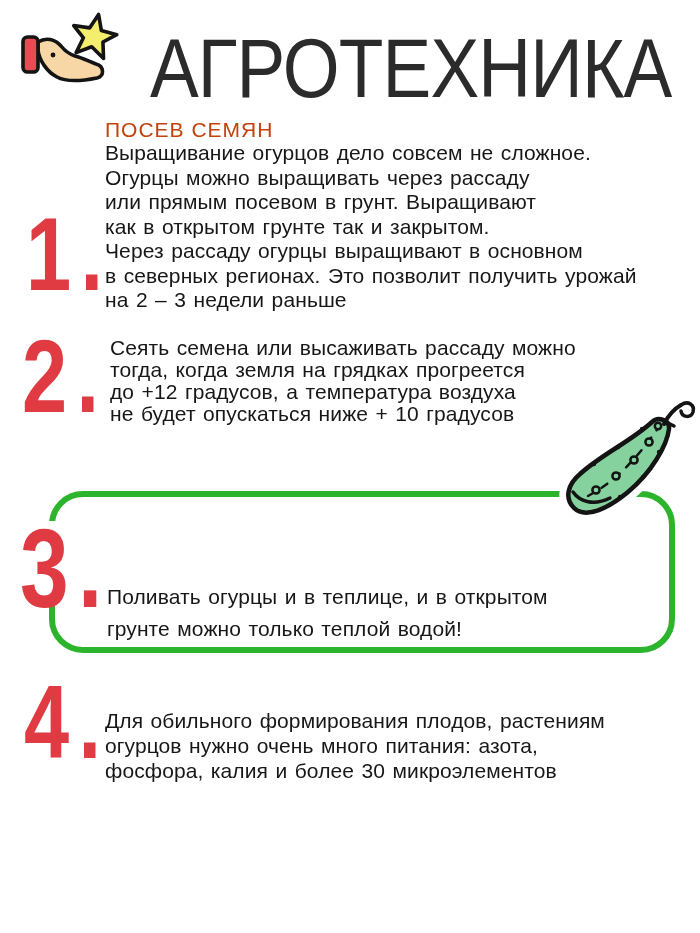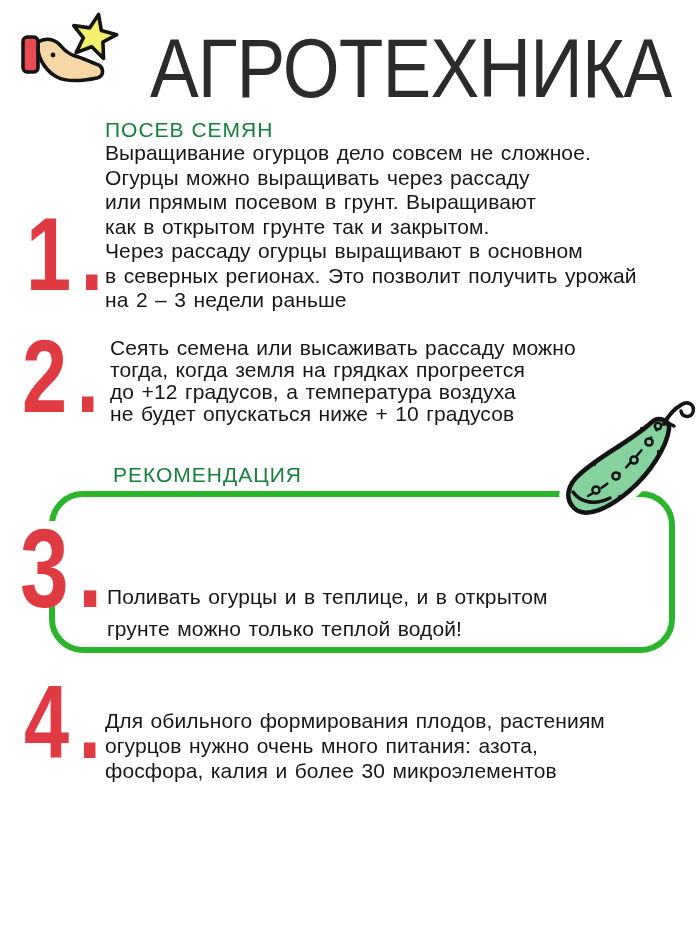--- a/index.html
+++ b/index.html
@@ -9,21 +9,21 @@
   }
   .title{
     position:absolute;left:150px;top:26px;margin:0;
     font-size:84px;font-weight:400;line-height:1;letter-spacing:-1px;
     color:#2b2b2b;white-space:nowrap;
     transform:scaleX(0.87);transform-origin:left top;
   }
   .icon-hand{position:absolute;left:16px;top:6px;width:105px;height:100px;display:block;}
   .heading{
     position:absolute;font-size:21px;font-weight:400;letter-spacing:1px;
-    color:#15803d;white-space:nowrap;line-height:1;
+    color:#c2410c;white-space:nowrap;line-height:1;
   }
   .h-sowing{left:105px;top:119px;}
   .h-recommend{left:113px;top:464px;}
   .h-feeding{left:105px;top:674px;}
   .para{
     position:absolute;font-size:21px;font-weight:400;color:#171717;
     white-space:pre-line;word-spacing:1.5px;letter-spacing:0.1px;
   }
   .p1{left:105px;top:141px;line-height:24.5px;}
   .p2{left:110px;top:337px;line-height:22px;}
@@ -78,21 +78,20 @@
 Через рассаду огурцы выращивают в основном
 в северных регионах. Это позволит получить урожай
 на 2 – 3 недели раньше</div>
 
   <div class="num n2">2.</div>
   <div class="para p2">Сеять семена или высаживать рассаду можно
 тогда, когда земля на грядках прогреется
 до +12 градусов, а температура воздуха
 не будет опускаться ниже + 10 градусов</div>
 
-  <div class="heading h-recommend">РЕКОМЕНДАЦИЯ</div>
   <div class="rec-box"></div>
   <div class="para bp2 box-text">Поливать огурцы и в теплице, и в открытом
 грунте можно только теплой водой!</div>
   <div class="num-mask"></div>
   <div class="num n3">3.</div>
 
   <span class="icon-cucumber">
     <svg width="150" height="165" viewBox="0 0 150 165">
 
       <path d="M16,128 C6,118 10,104 22,94 C44,74 72,62 94,42 C100,36 112,40 111,49

